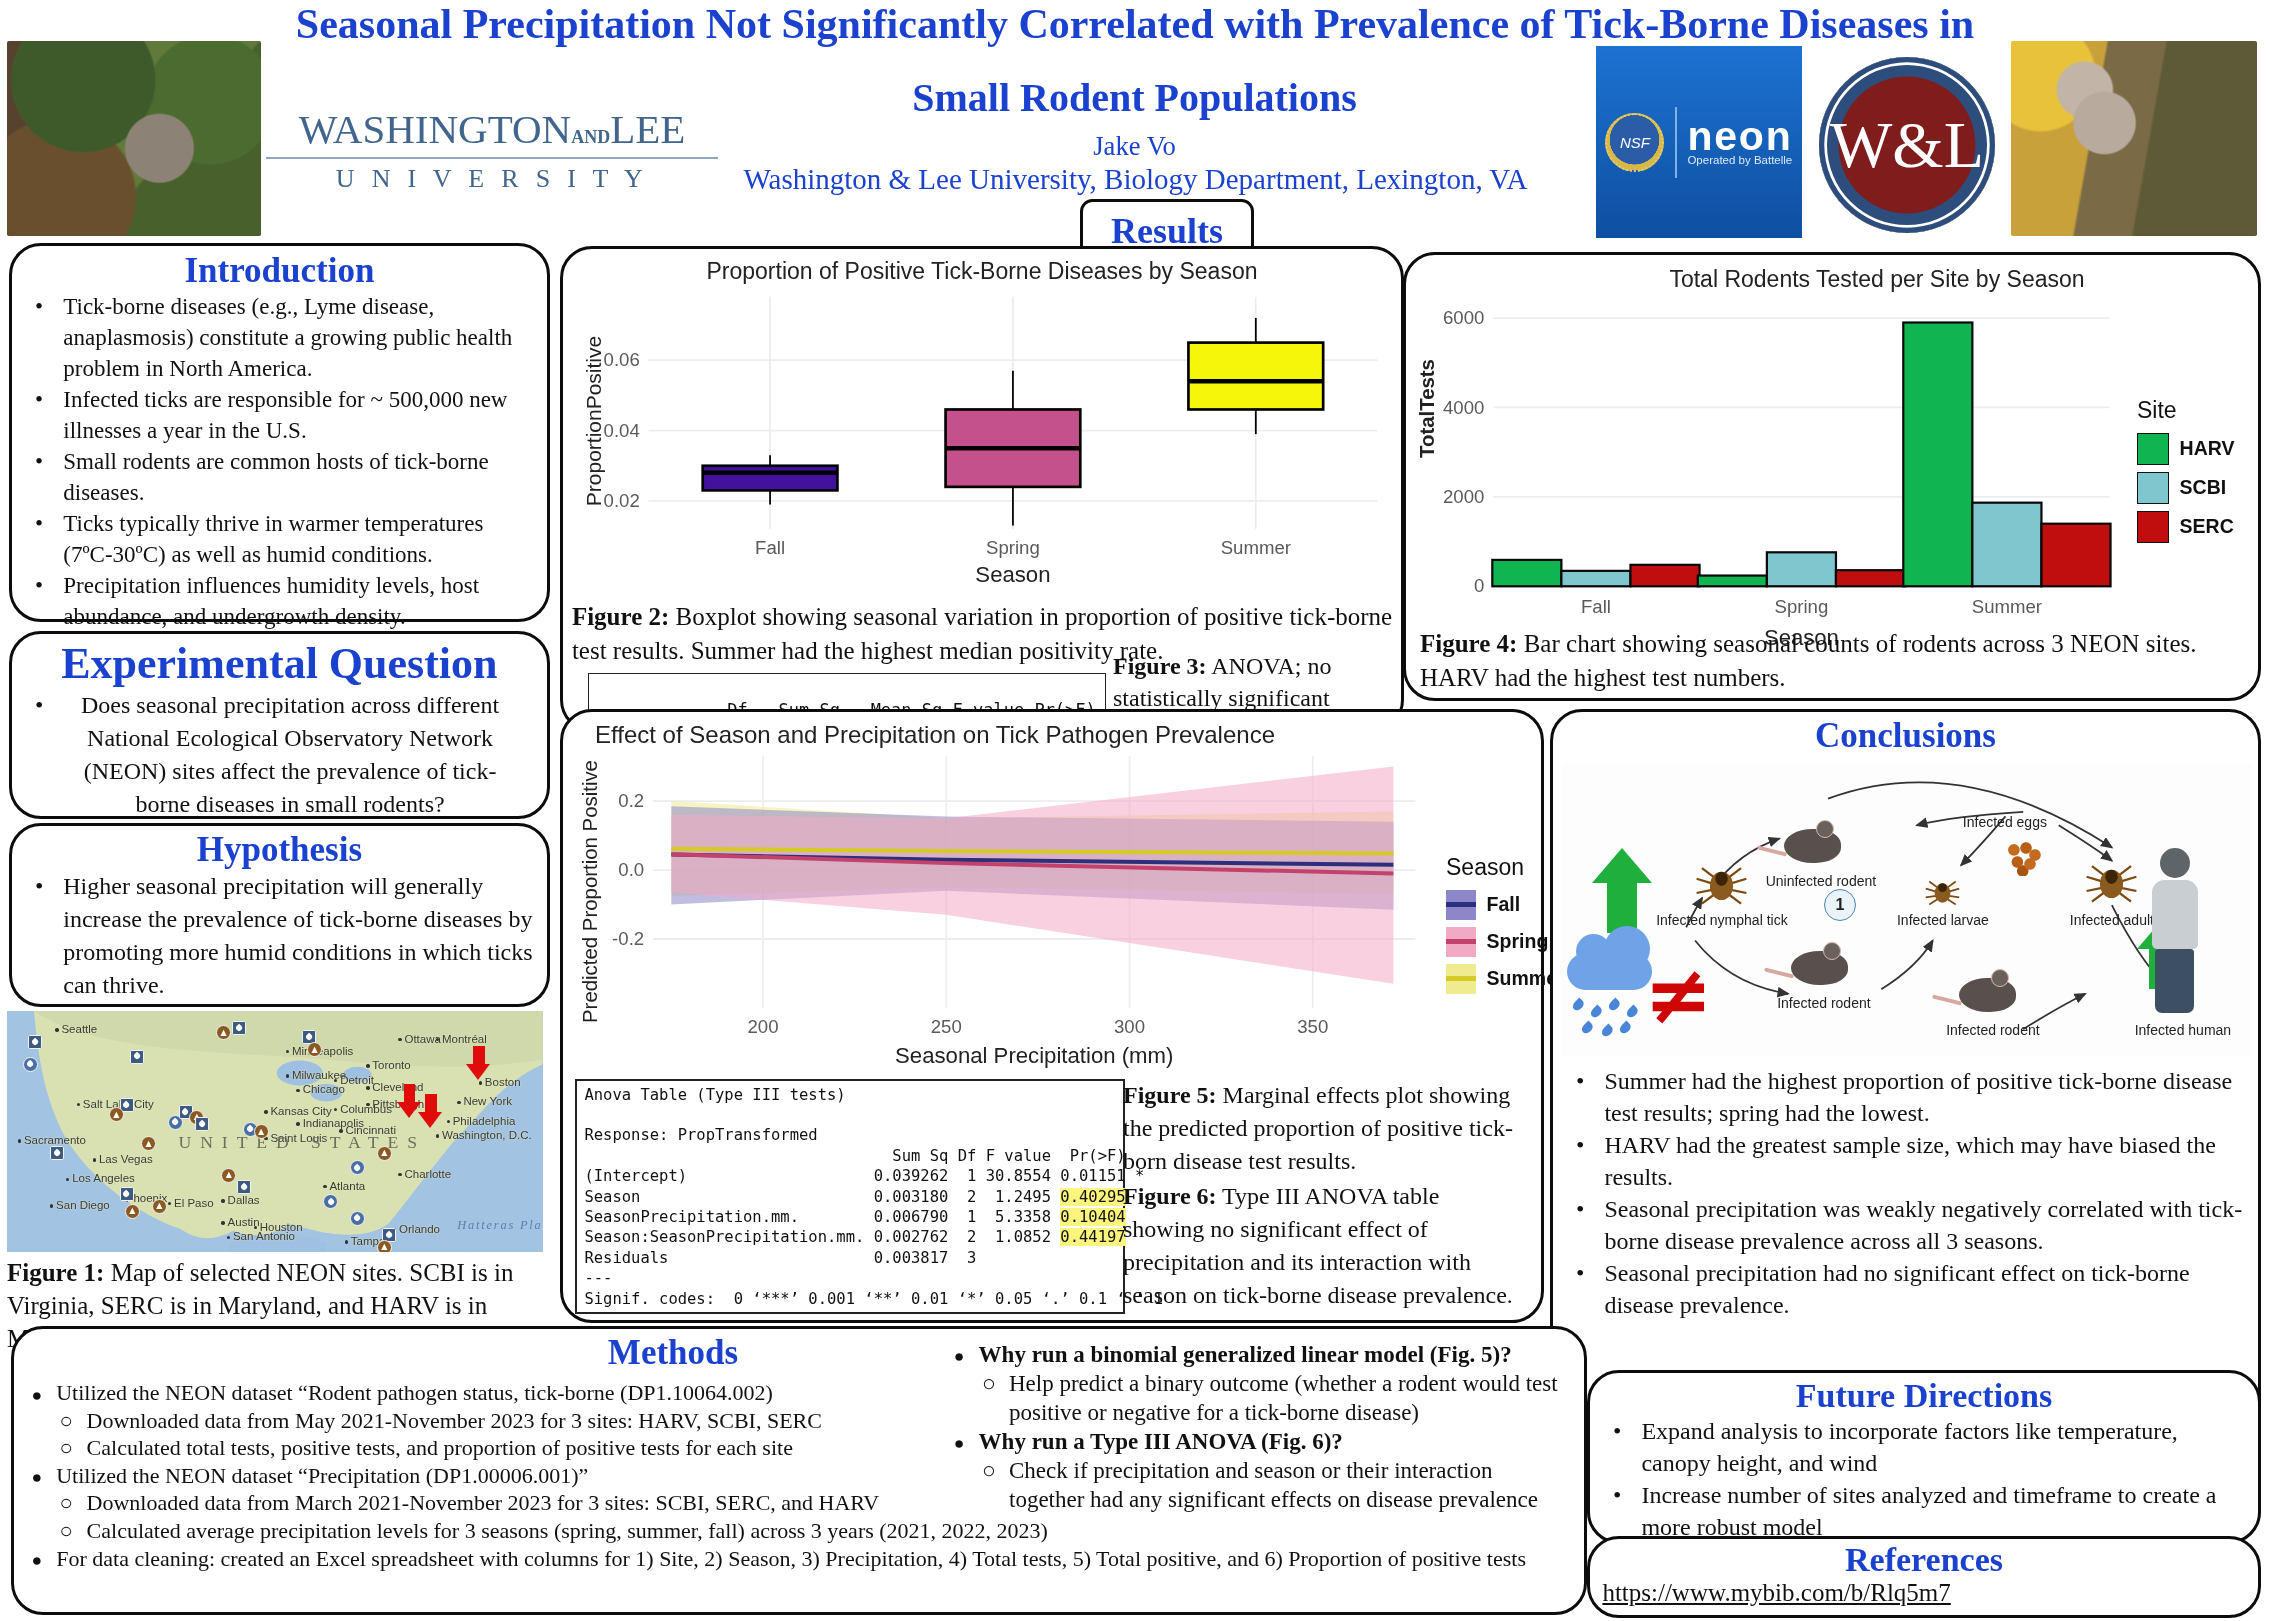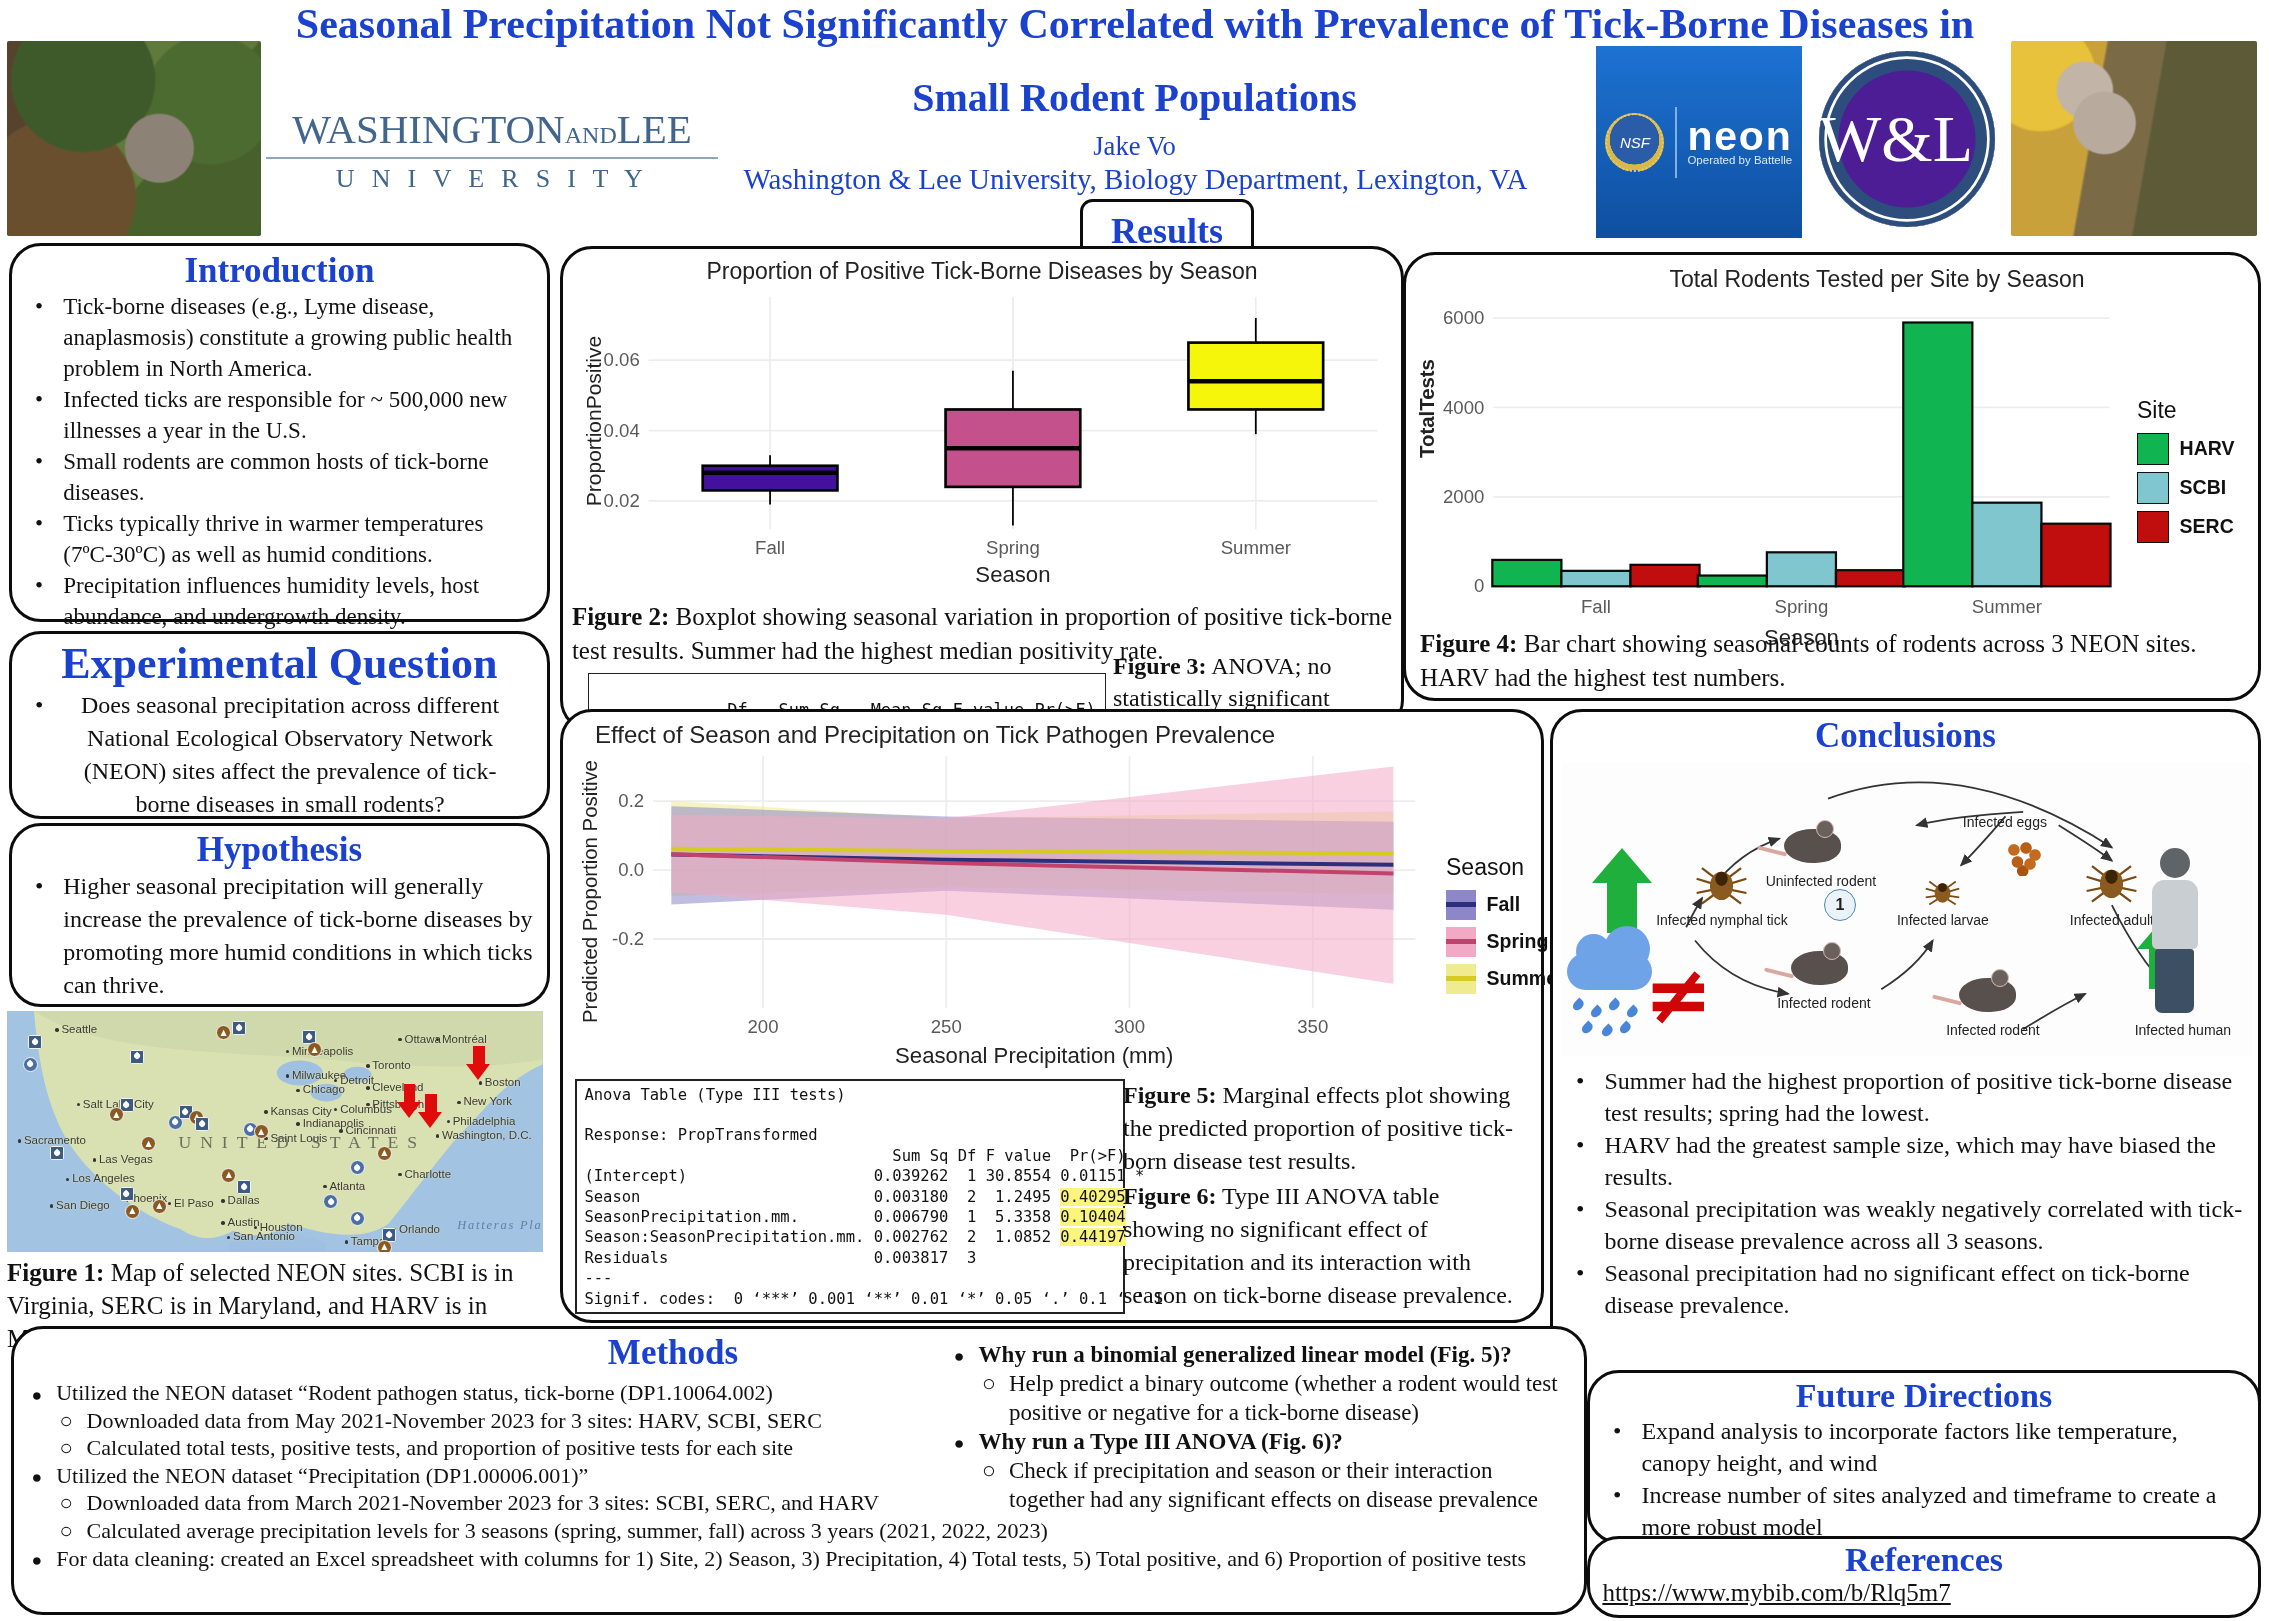--- a/index.html
+++ b/index.html
@@ -82,21 +82,21 @@
 
 <div class="abs" style="left:7px;top:41px;width:254px;height:195px;border-radius:1.8px;
             background:radial-gradient(circle at 60% 55%,#8d8276 0 18%,transparent 19%),
                        radial-gradient(circle at 30% 20%,#3f5a2a 0 30%,transparent 31%),
                        radial-gradient(circle at 80% 30%,#4c6b31 0 26%,transparent 27%),
                        radial-gradient(circle at 20% 80%,#6a4f2e 0 30%,transparent 31%),
                        linear-gradient(130deg,#57422e 0 22%,#5f7a3a 23% 60%,#48602c 61% 100%);"></div>
 
 <div class="abs" style="left:266px;top:105px;width:452px;text-align:center;color:#41658c;">
   <div style="font-size:41px;border-bottom:2.7px solid #8fa6bd;padding-bottom:3.5px;">
-    <span>WASHINGTON</span><span style="font-size:24px;">AND</span><span>LEE</span>
+    <span>WASHINGTON</span><span style="font-size:18px;font-weight:bold;">AND</span><span>LEE</span>
   </div>
   <div style="font-size:26px;letter-spacing:5.3px;margin-top:5.3px;">U N I V E R S I T Y</div>
 </div>
 
 <div class="abs bhead" style="left:709px;top:74px;width:851px;font-size:40px;">Small Rodent Populations</div>
 <div class="abs" style="left:709px;top:131px;width:851px;text-align:center;font-size:26.6px;color:#1b41cf;">Jake Vo</div>
 <div class="abs" style="left:621px;top:163px;width:1029px;text-align:center;font-size:29px;color:#1b41cf;">Washington &amp; Lee University, Biology Department, Lexington, VA</div>
 
 <div class="abs" style="left:1596px;top:46px;width:206px;height:192px;background:linear-gradient(180deg,#1d72d2,#0e4fa0);
             display:flex;align-items:center;justify-content:center;">
@@ -104,23 +104,23 @@
               display:flex;align-items:center;justify-content:center;border:2.7px dotted #e8cf6a;">
     <span class="sans" style="color:#fff;font-size:15px;font-style:italic;">NSF</span>
   </div>
   <div style="width:1.8px;height:71px;background:#7fb3e8;margin:0 10.6px;"></div>
   <div>
     <div class="sans" style="color:#fff;font-size:41px;font-weight:bold;letter-spacing:1.8px;line-height:35px;">neon</div>
     <div class="sans" style="color:#dce9f8;font-size:11.5px;">Operated by Battelle</div>
   </div>
 </div>
 
-<div class="abs" style="left:1819px;top:51px;width:176px;height:176px;border-radius:50%;background:#4c1d95;
+<div class="abs" style="left:1819px;top:57px;width:176px;height:176px;border-radius:50%;background:#7f1d1d;
             box-shadow:inset 0 0 0 5.3px #2d4d7c, inset 0 0 0 8px #ffffff, inset 0 0 0 19.5px #2d4d7c;
-            display:flex;align-items:center;">
+            display:flex;align-items:center;justify-content:center;">
   <span style="color:#fff;font-size:66px;font-family:'Liberation Serif',serif;">W&amp;L</span>
 </div>
 
 <div class="abs" style="left:2011px;top:41px;width:246px;height:195px;border-radius:1.8px;
             background:radial-gradient(circle at 38% 42%,#b8aa9d 0 16%,transparent 17%),
                        radial-gradient(circle at 30% 25%,#c2b4a6 0 12%,transparent 13%),
                        radial-gradient(circle at 12% 18%,#e8c23a 0 20%,transparent 21%),
                        linear-gradient(100deg,#c9a13b 0 34%,#7a6a46 35% 55%,#5d5a38 56% 100%);"></div>
 
 <div class="abs" style="left:1080px;top:199px;width:168px;height:57px;border:3.5px solid #0c0c0c;border-radius:12.4px;

